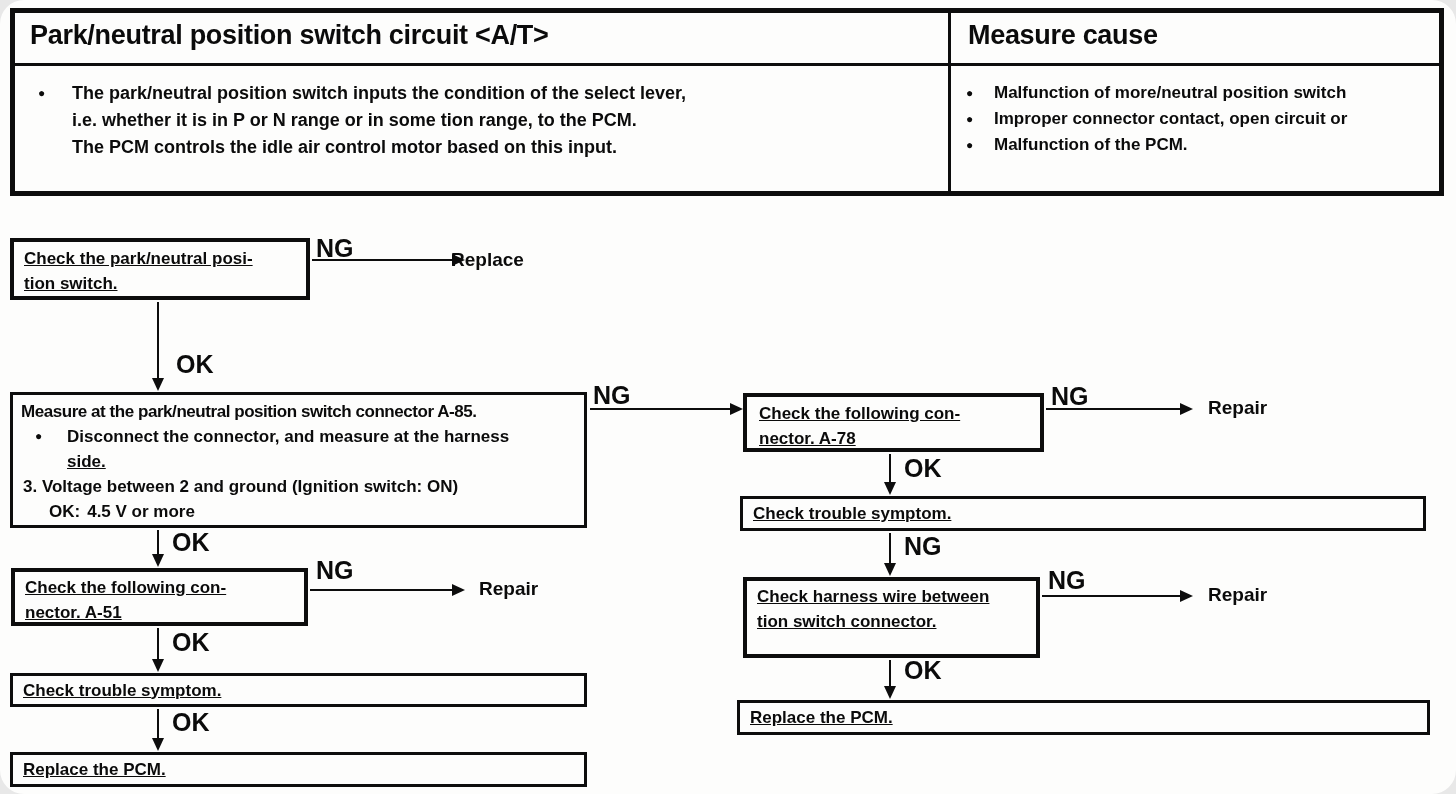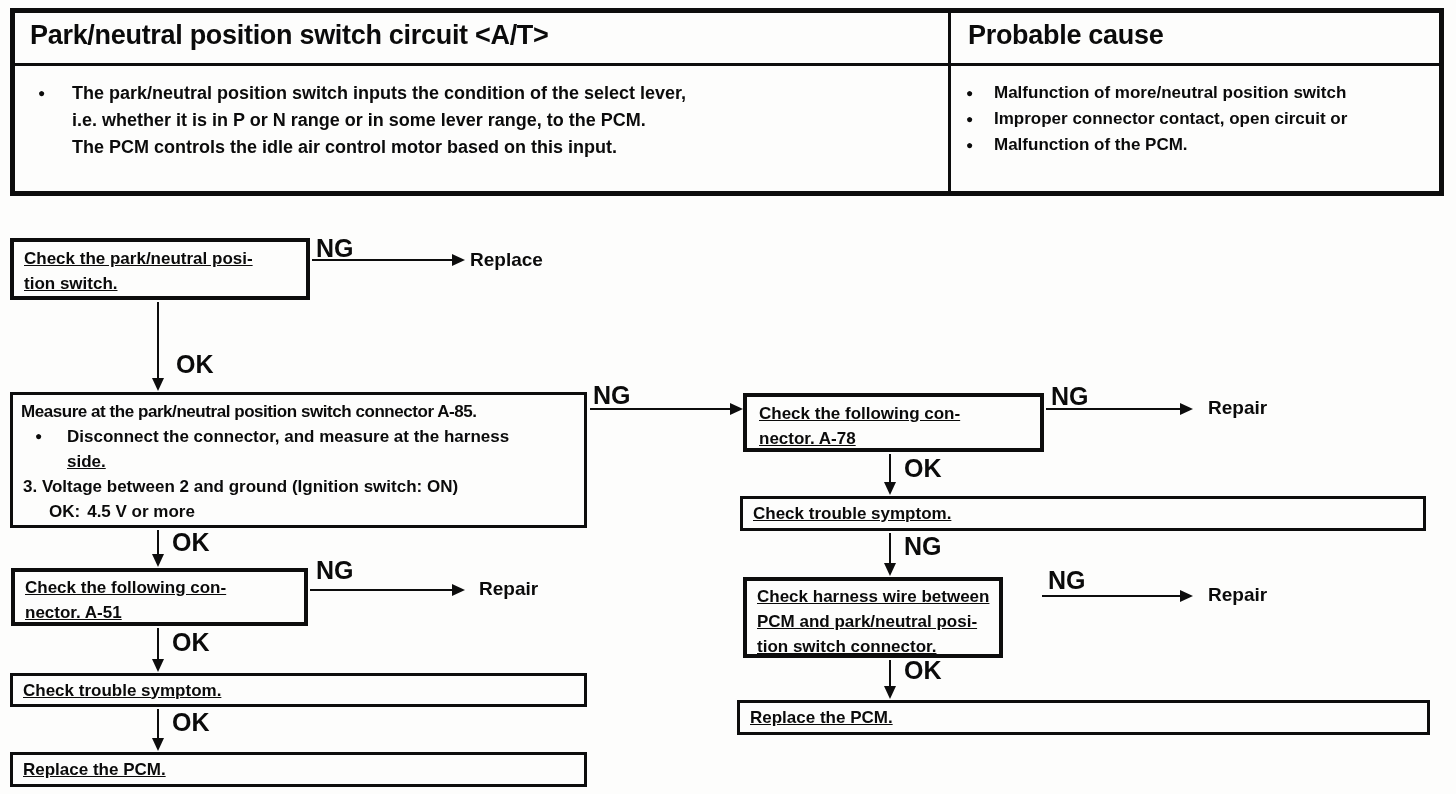--- a/index.html
+++ b/index.html
@@ -1,18 +1,18 @@
 <!DOCTYPE html>
 <html><head>
 <meta charset="utf-8">
 <style>
   html,body{margin:0;padding:0;background:#e8e8e8;}
   .page{
     position:relative;width:1456px;height:794px;background:#fdfdfc;
-    font-family:"Liberation Sans", sans-serif;color:#0b0b0b;overflow:hidden;
+    font-family:"Liberation Sans", sans-serif;color:#0b0b0b;overflow:hidden;border-radius:24px;
   }
   
   .tbl-border{position:absolute;left:10px;top:8px;width:1434px;height:188px;
     border:5px solid #0d0d0d;box-sizing:border-box;background:transparent;}
   .tbl-vdiv{position:absolute;left:948px;top:8px;width:3px;height:188px;background:#0d0d0d;}
   .tbl-hdiv{position:absolute;left:10px;top:63px;width:1434px;height:3px;background:#0d0d0d;}
   .tbl-head{position:absolute;font-size:27px;font-weight:bold;letter-spacing:-0.3px;white-space:nowrap;}
   .desc{position:absolute;left:38px;top:80px;font-size:18px;font-weight:bold;line-height:27px;}
   .desc-row{display:flex;white-space:nowrap;}
   .desc-bullet{width:34px;font-size:12px;}
@@ -46,30 +46,30 @@
 </head>
 <body>
 
 <div class="page">
 
   <div class="tbl-border"></div>
   <div class="tbl-vdiv"></div>
   <div class="tbl-hdiv"></div>
 
   <div class="tbl-head" style="left:30px;top:20px;">Park/neutral position switch circuit &lt;A/T&gt;</div>
-  <div class="tbl-head" style="left:968px;top:20px;">Probable cause</div>
+  <div class="tbl-head" style="left:968px;top:20px;">Measure cause</div>
 
   <div class="desc">
     <div class="desc-row">
       <span class="desc-bullet">●</span>
       <span>The park/neutral position switch inputs the condition of the select lever,</span>
     </div>
     <div class="desc-row">
       <span class="desc-bullet"></span>
-      <span>i.e. whether it is in P or N range or in some lever range, to the PCM.</span>
+      <span>i.e. whether it is in P or N range or in some tion range, to the PCM.</span>
     </div>
     <div class="desc-row">
       <span class="desc-bullet"></span>
       <span>The PCM controls the idle air control motor based on this input.</span>
     </div>
   </div>
 
   <div class="causes">
     <div class="cause-row">
       <span class="cause-bullet">●</span>
@@ -88,21 +88,21 @@
     </div>
   </div>
 
   <div class="box" style="left:10px;top:238px;width:300px;height:62px;padding:4px 0 0 10px;">
     <div class="ln">Check the park/neutral posi-</div>
     <div class="ln">tion switch.</div>
   </div>
   <div class="lbl" style="left:316px;top:234px;">NG</div>
   <div class="hline" style="left:312px;top:259px;width:142px;"></div>
   <div class="arrow-right" style="left:452px;top:254px;"></div>
-  <div class="term" style="left:470px;top:249px;">Replace</div>
+  <div class="term" style="left:451px;top:249px;">Replace</div>
 
   <div class="vline" style="left:157px;top:302px;height:78px;"></div>
   <div class="arrow-down" style="left:152px;top:378px;"></div>
   <div class="lbl" style="left:176px;top:350px;">OK</div>
 
   <div class="box thin b2" style="left:10px;top:392px;width:577px;height:136px;">
     <div class="title">Measure at the park/neutral position switch connector A-85.</div>
     <div class="b2row">
       <span class="b2bullet">●</span>
       <span>Disconnect the connector, and measure at the harness</span>
@@ -160,23 +160,22 @@
   <div class="arrow-down" style="left:884px;top:482px;"></div>
 
   <div class="box thin centerv" style="left:740px;top:496px;width:686px;height:35px;">
     <span class="ln">Check trouble symptom.</span>
   </div>
 
   <div class="lbl" style="left:904px;top:532px;">NG</div>
   <div class="vline" style="left:889px;top:533px;height:31px;"></div>
   <div class="arrow-down" style="left:884px;top:563px;"></div>
 
-  <div class="box" style="left:743px;top:577px;width:260px;height:81px;padding:3px 0 0 10px;">
+  <div class="box" style="left:743px;top:577px;width:297px;height:81px;padding:3px 0 0 10px;">
     <div class="ln">Check harness wire between</div>
-    <div class="ln">PCM and park/neutral posi-</div>
     <div class="ln">tion switch connector.</div>
   </div>
   <div class="lbl" style="left:1048px;top:566px;">NG</div>
   <div class="hline" style="left:1042px;top:595px;width:140px;"></div>
   <div class="arrow-right" style="left:1180px;top:590px;"></div>
   <div class="term" style="left:1208px;top:584px;">Repair</div>
 
   <div class="lbl" style="left:904px;top:656px;">OK</div>
   <div class="vline" style="left:889px;top:660px;height:27px;"></div>
   <div class="arrow-down" style="left:884px;top:686px;"></div>

